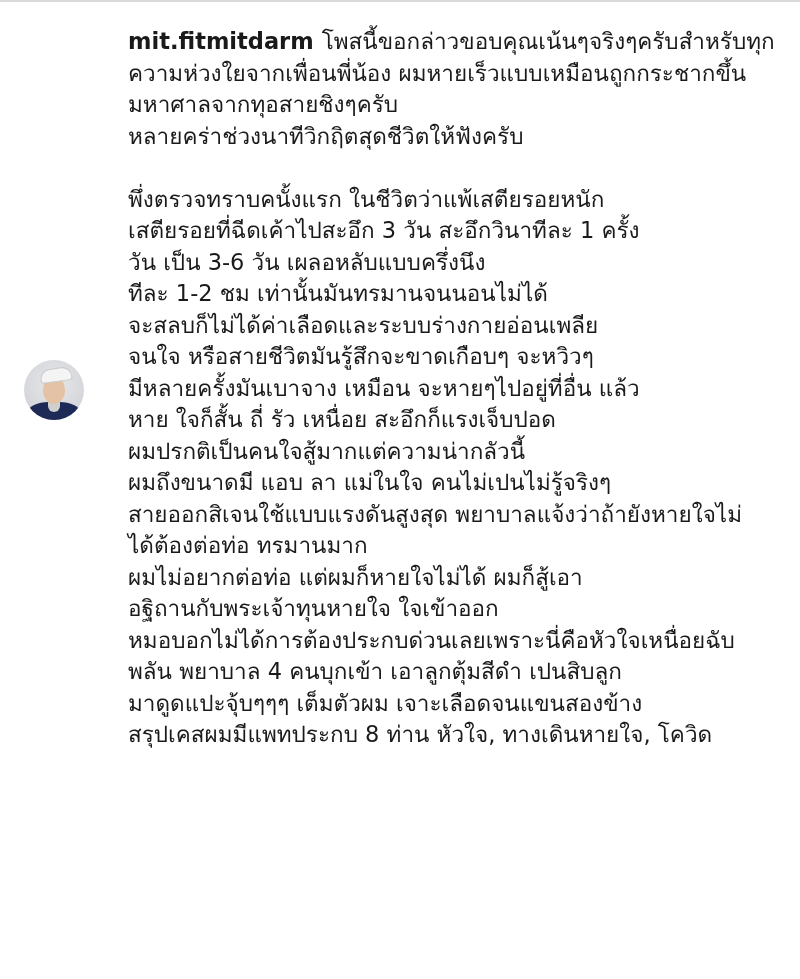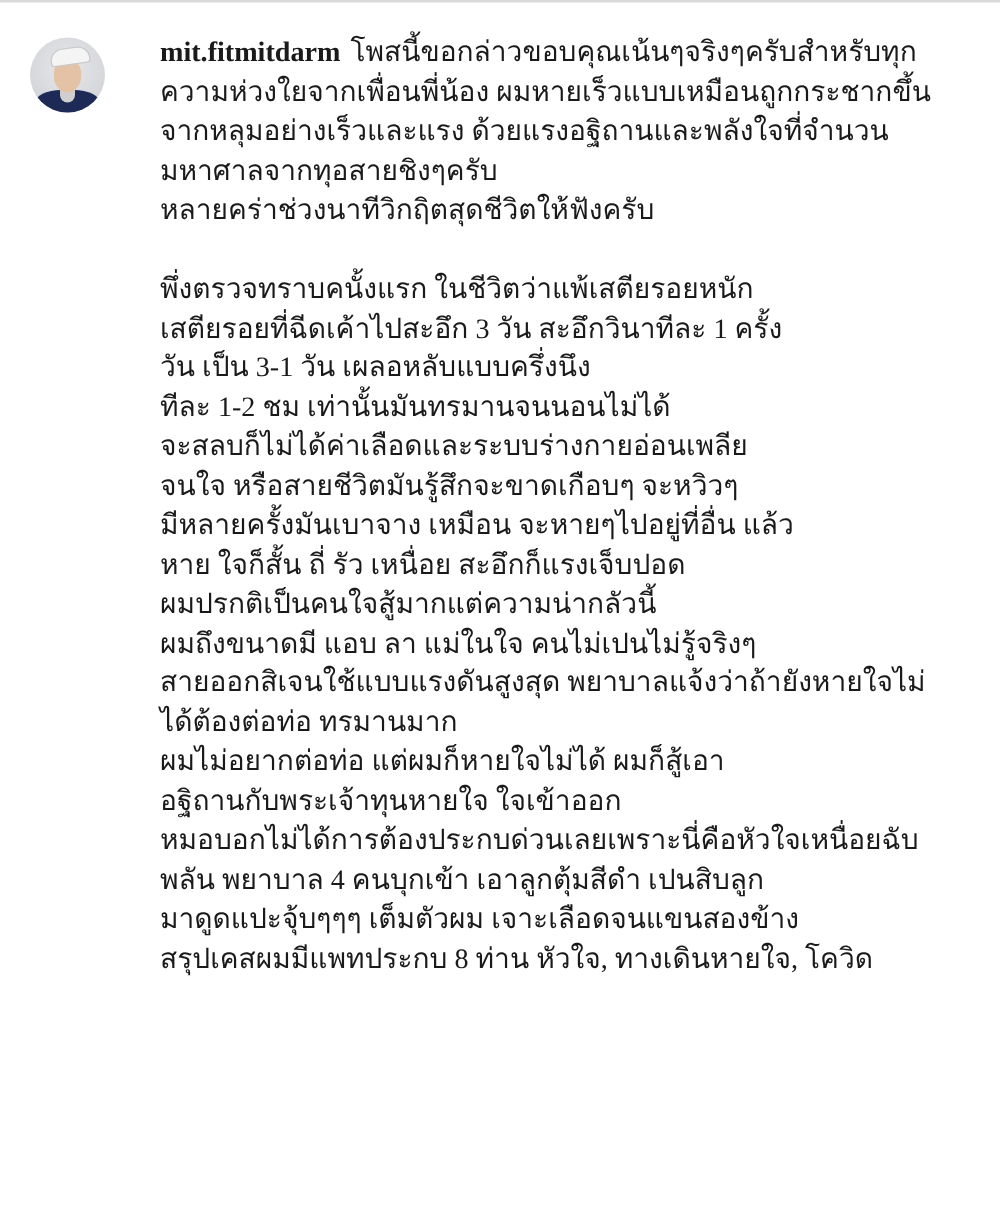--- a/index.html
+++ b/index.html
@@ -21,22 +21,21 @@
       width: 800px;
       height: 2px;
       background: #d9d9d9;
     }
     .comment {
       position: absolute;
       top: 30px;
       left: 24px;
       width: 770px;
       display: flex;
-      align-items: flex-start;
-      font-family: Liberation Serif, serif;
+      align-items: center;
     }
     .avatar {
       width: 60px;
       height: 60px;
       border-radius: 50%;
       flex: 0 0 60px;
       overflow: hidden;
       position: relative;
       background: radial-gradient(circle at 50% 40%, #e8e8ea 0%, #d4d6da 70%, #c8cbd0 100%);
       margin-right: 44px;
@@ -101,27 +100,26 @@
     <div class="collar"></div>
     <div class="face"></div>
     <div class="cap"></div>
   </div>
 
   <div class="body-text">
     <span class="line">
       <span class="username">mit.fitmitdarm</span><span>โพสนี้ขอกล่าวขอบคุณเน้นๆจริงๆครับสำหรับทุก</span>
     </span>
     <span class="line">ความห่วงใยจากเพื่อนพี่น้อง ผมหายเร็วแบบเหมือนถูกกระชากขึ้น</span>
-    <span class="line">จากหลุมอย่างเร็วและแรง ด้วยแรงอฐิถานและพลังใจที่จำนวน</span>
     <span class="line">มหาศาลจากทุอสายชิงๆครับ</span>
     <span class="line">หลายคร่าช่วงนาทีวิกฤิตสุดชีวิตให้ฟังครับ</span>
     <div class="blank"></div>
     <span class="line">พึ่งตรวจทราบคนั้งแรก ในชีวิตว่าแพ้เสตียรอยหนัก</span>
     <span class="line">เสตียรอยที่ฉีดเค้าไปสะอึก 3 วัน สะอึกวินาทีละ 1 ครั้ง</span>
-    <span class="line">วัน เป็น 3-1 วัน เผลอหลับแบบครึ่งนึง</span>
+    <span class="line">วัน เป็น 3-6 วัน เผลอหลับแบบครึ่งนึง</span>
     <span class="line">ทีละ 1-2 ชม  เท่านั้นมันทรมานจนนอนไม่ได้</span>
     <span class="line">จะสลบก็ไม่ได้ค่าเลือดและระบบร่างกายอ่อนเพลีย</span>
     <span class="line">จนใจ หรือสายชีวิตมันรู้สึกจะขาดเกือบๆ จะหวิวๆ</span>
     <span class="line">มีหลายครั้งมันเบาจาง เหมือน จะหายๆไปอยู่ที่อื่น แล้ว</span>
     <span class="line">หาย ใจก็สั้น ถี่ รัว เหนื่อย สะอึกก็แรงเจ็บปอด</span>
     <span class="line">ผมปรกติเป็นคนใจสู้มากแต่ความน่ากลัวนี้</span>
     <span class="line">ผมถึงขนาดมี แอบ ลา แม่ในใจ คนไม่เปนไม่รู้จริงๆ</span>
     <span class="line">สายออกสิเจนใช้แบบแรงดันสูงสุด  พยาบาลแจ้งว่าถ้ายังหายใจไม่</span>
     <span class="line">ได้ต้องต่อท่อ ทรมานมาก</span>
     <span class="line">ผมไม่อยากต่อท่อ แต่ผมก็หายใจไม่ได้ ผมก็สู้เอา</span>

